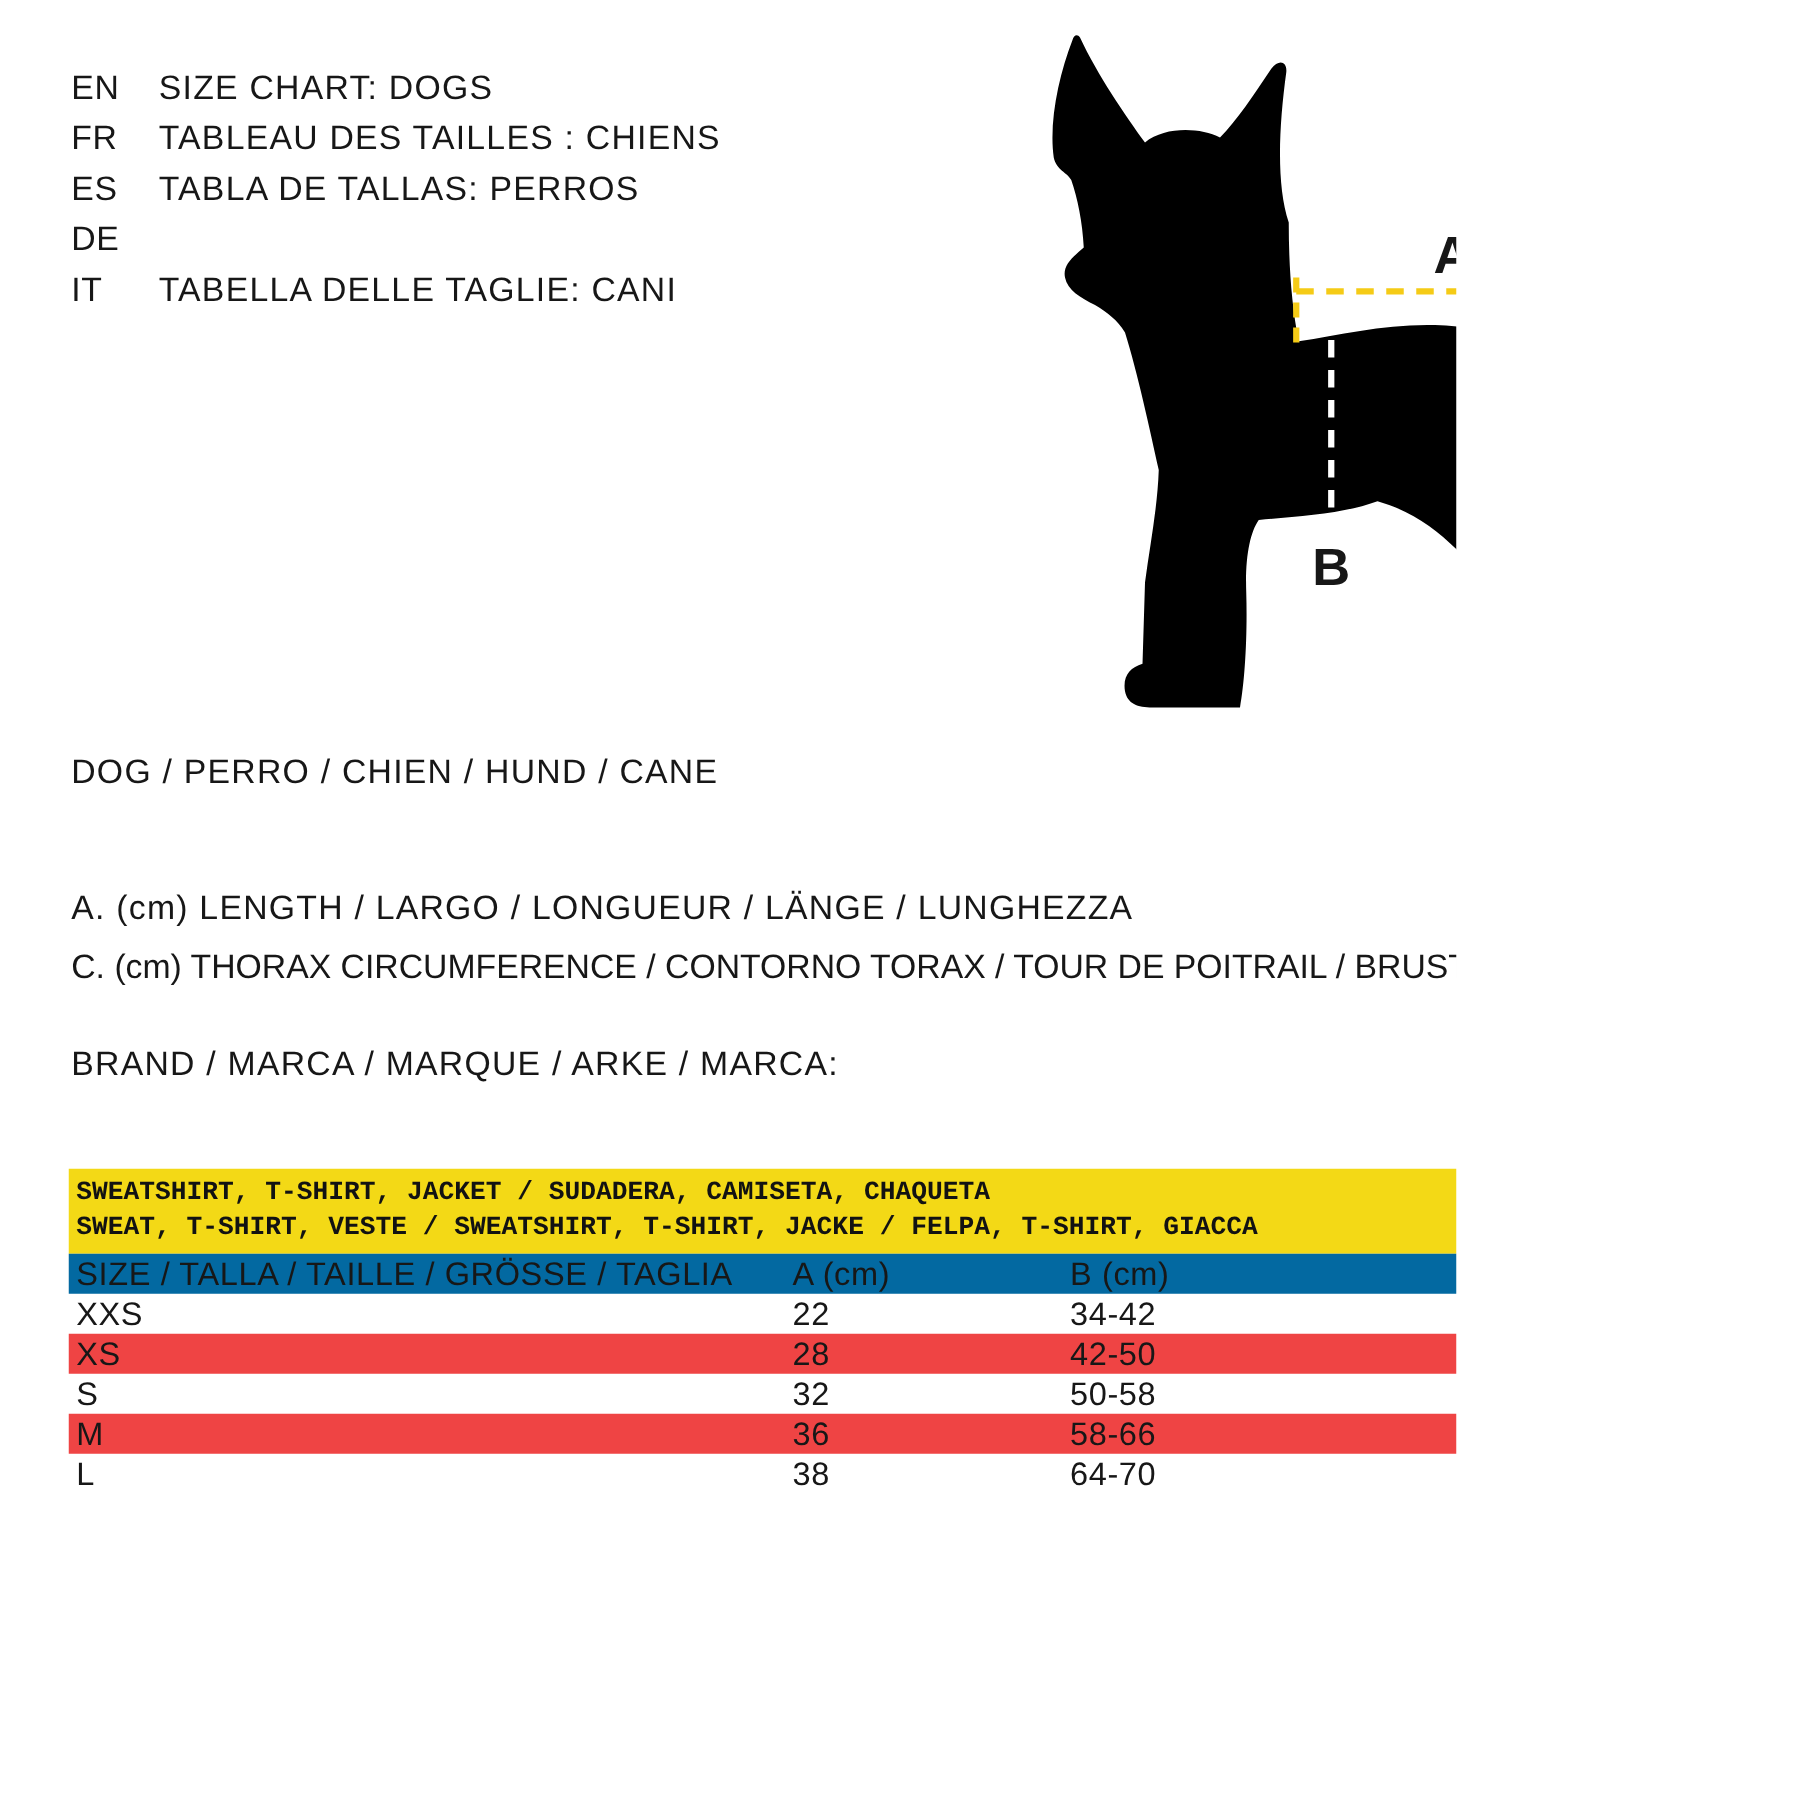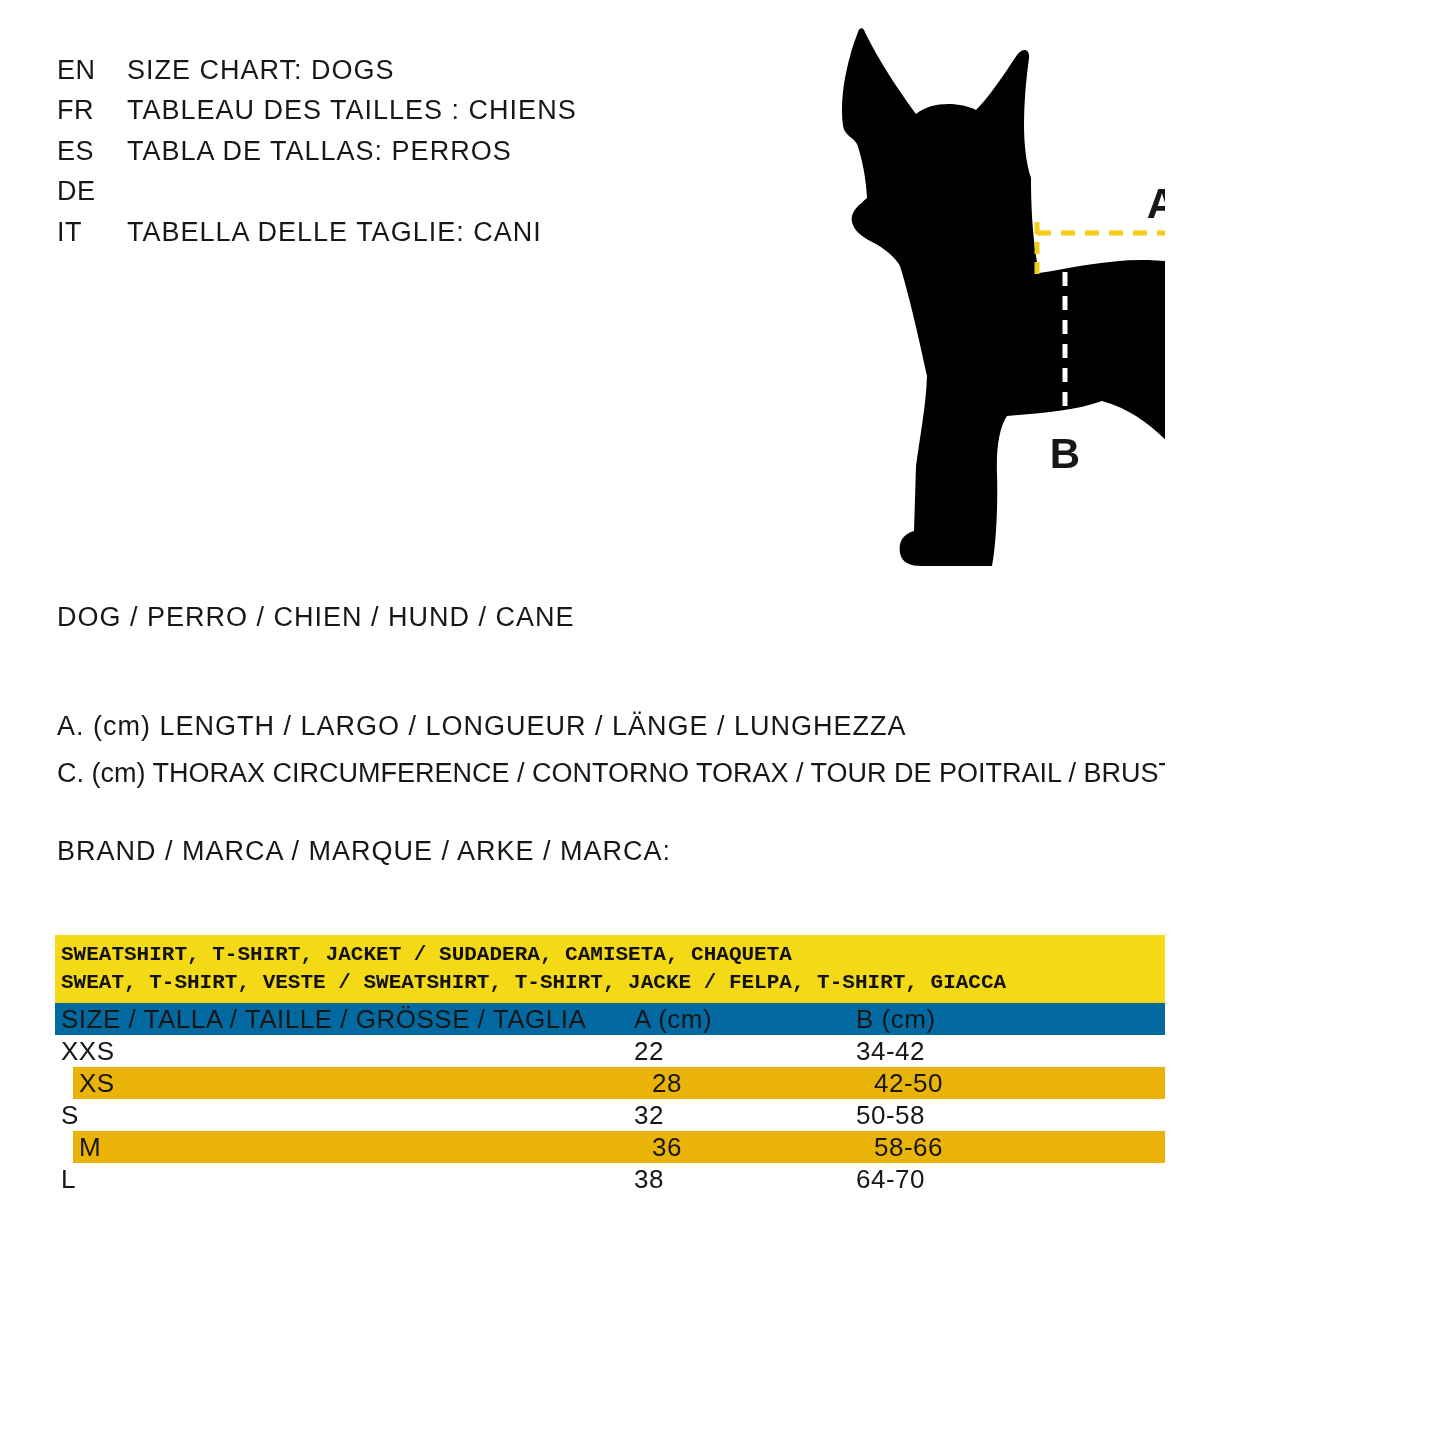--- a/index.html
+++ b/index.html
@@ -29,21 +29,21 @@
   
   .size-table{position:absolute;left:55px;top:935px;width:1330px;}
   .yellow-head{
     background:#F3D916;
     padding:6px 0 6px 6px;
     font-weight:700;font-size:21px;line-height:28px;
     color:#121212;white-space:nowrap;font-family:Liberation Mono, monospace;
   }
   .trow{display:grid;grid-template-columns:579px 222px 224px 305px;align-items:center;height:32px;font-size:26px;}
   .trow.head{background:#0369a1;}
-  .trow.alt{background:#eab308;margin-left:18px;}
+  .trow.alt{background:#ef4444;}
   .cell-size{padding-left:6px;text-align:left;letter-spacing:.5px;white-space:nowrap;}
   .cell-a,.cell-b{text-align:left;letter-spacing:.5px;}
   .cell-spacer{}
 </style>
 </head>
 <body>
 
 <div class="page">
 
   <section class="lang-block">

